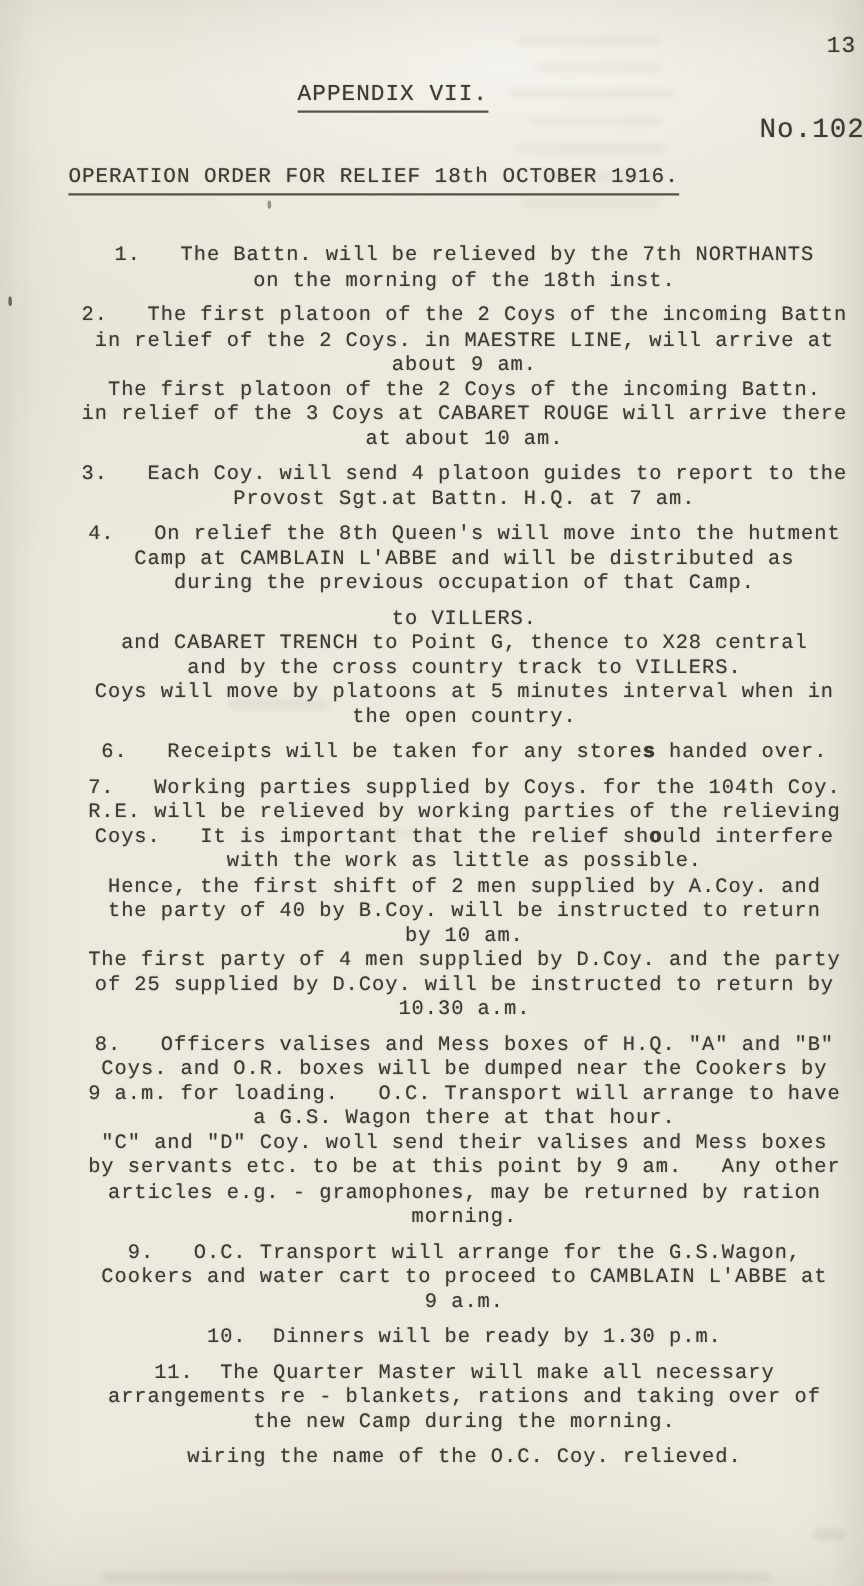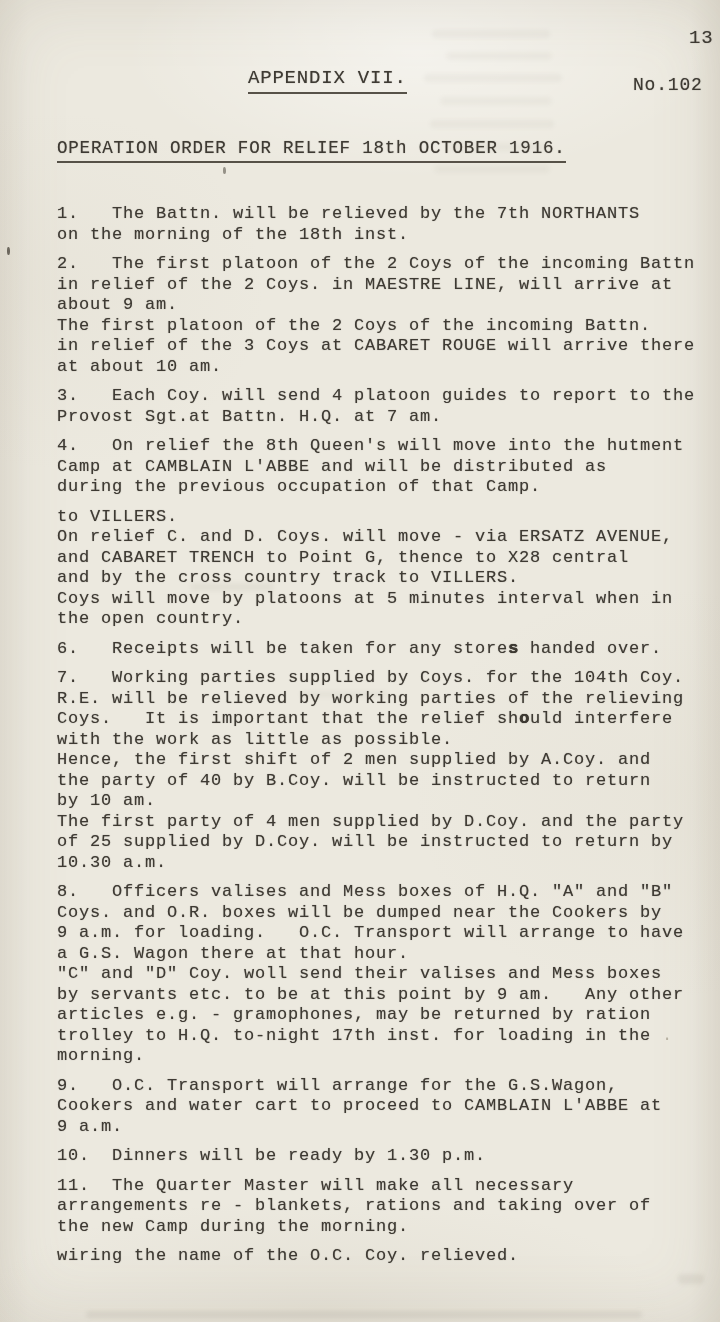--- a/index.html
+++ b/index.html
@@ -5,20 +5,21 @@
   html, body { margin: 0; padding: 0; background: #d8d4c8; }
   .page {
     position: relative;
     width: 720px;
     height: 1322px;
     background: #ece9df;
     color: #3e3a33;
     font-family: "Liberation Mono", "DejaVu Sans Mono", monospace;
     overflow: hidden;
     box-shadow: inset 0 0 70px rgba(125, 114, 95, 0.16);
+    text-align: center;
   }
   
   .page::before {
     content: "";
     position: absolute; inset: 0;
     background:
       radial-gradient(ellipse 420px 180px at 58% 4%, rgba(255,255,255,0.45), rgba(255,255,255,0) 70%),
       radial-gradient(ellipse 300px 260px at 8% 22%, rgba(182,172,150,0.07), rgba(182,172,150,0) 70%),
       radial-gradient(ellipse 360px 300px at 92% 60%, rgba(182,172,150,0.07), rgba(182,172,150,0) 70%),
       radial-gradient(ellipse 500px 160px at 45% 99%, rgba(160,150,128,0.10), rgba(160,150,128,0) 70%),
@@ -27,21 +28,21 @@
   }
   .typed {
     position: absolute;
     white-space: pre;
     letter-spacing: 0.8px;
     text-shadow: 0 0 1px rgba(62,58,51,0.55);
   }
   .rule { border-bottom: 2px solid rgba(60,54,45,0.85); padding-bottom: 3px; }
   .pageno   { top: 27px;  left: 689px; font-size: 19px; }
   .title    { top: 67px;  left: 248px; font-size: 19px; }
-  .docno    { top: 75px;  left: 633px; font-size: 18px; }
+  .docno    { top: 95px;  left: 633px; font-size: 23px; }
   .subtitle { top: 102px; left: 84px;  font-size: 17.5px; }
   .heading  { top: 138px; left: 57px;  font-size: 17.5px; }
   .body {
     position: absolute;
     top: 204px; left: 57px;
     width: 660px;
     font-size: 17px;
     line-height: 20.5px;
     letter-spacing: 0.8px;
     text-shadow: 0 0 1px rgba(62,58,51,0.5);
@@ -104,21 +105,20 @@
         <div class="line"><span>3.   Each Coy. will send 4 platoon guides to report to the</span></div>
         <div class="line"><span>Provost Sgt.at Battn. H.Q. at 7 am.</span></div>
       </div>
       <div class="para">
         <div class="line"><span>4.   On relief the 8th Queen's will move into the hutment</span></div>
         <div class="line"><span>Camp at CAMBLAIN L'ABBE and will be distributed as</span></div>
         <div class="line"><span>during the previous occupation of that Camp.</span></div>
       </div>
       <div class="para">
         <div class="line"><span>to VILLERS.</span></div>
-        <div class="line"><span>On relief C. and D. Coys. will move - via ERSATZ AVENUE,</span></div>
         <div class="line"><span>and CABARET TRENCH to Point G, thence to X28 central</span></div>
         <div class="line"><span>and by the cross country track to VILLERS.</span></div>
         <div class="line"><span>Coys will move by platoons at 5 minutes interval when in</span></div>
         <div class="line"><span>the open country.</span></div>
       </div>
       <div class="para">
         <div class="line"><span>6.   Receipts will be taken for any store</span><span class="seg-b">s</span><span> handed over.</span></div>
       </div>
       <div class="para">
         <div class="line"><span>7.   Working parties supplied by Coys. for the 104th Coy.</span></div>
@@ -133,21 +133,20 @@
         <div class="line"><span>10.30 a.m.</span></div>
       </div>
       <div class="para">
         <div class="line"><span>8.   Officers valises and Mess boxes of H.Q. "A" and "B"</span></div>
         <div class="line"><span>Coys. and O.R. boxes will be dumped near the Cookers by</span></div>
         <div class="line"><span>9 a.m. for loading.   O.C. Transport will arrange to have</span></div>
         <div class="line"><span>a G.S. Wagon there at that hour.</span></div>
         <div class="line"><span>"C" and "D" Coy. woll send their valises and Mess boxes</span></div>
         <div class="line"><span>by servants etc. to be at this point by 9 am.   Any other</span></div>
         <div class="line"><span>articles e.g. - gramophones, may be returned by ration</span></div>
-        <div class="line"><span>trolley to H.Q. to-night 17th inst. for loading in the</span><span class="seg-g"> .</span></div>
         <div class="line"><span>morning.</span></div>
       </div>
       <div class="para">
         <div class="line"><span>9.   O.C. Transport will arrange for the G.S.Wagon,</span></div>
         <div class="line"><span>Cookers and water cart to proceed to CAMBLAIN L'ABBE at</span></div>
         <div class="line"><span>9 a.m.</span></div>
       </div>
       <div class="para">
         <div class="line"><span>10.  Dinners will be ready by 1.30 p.m.</span></div>
       </div>

